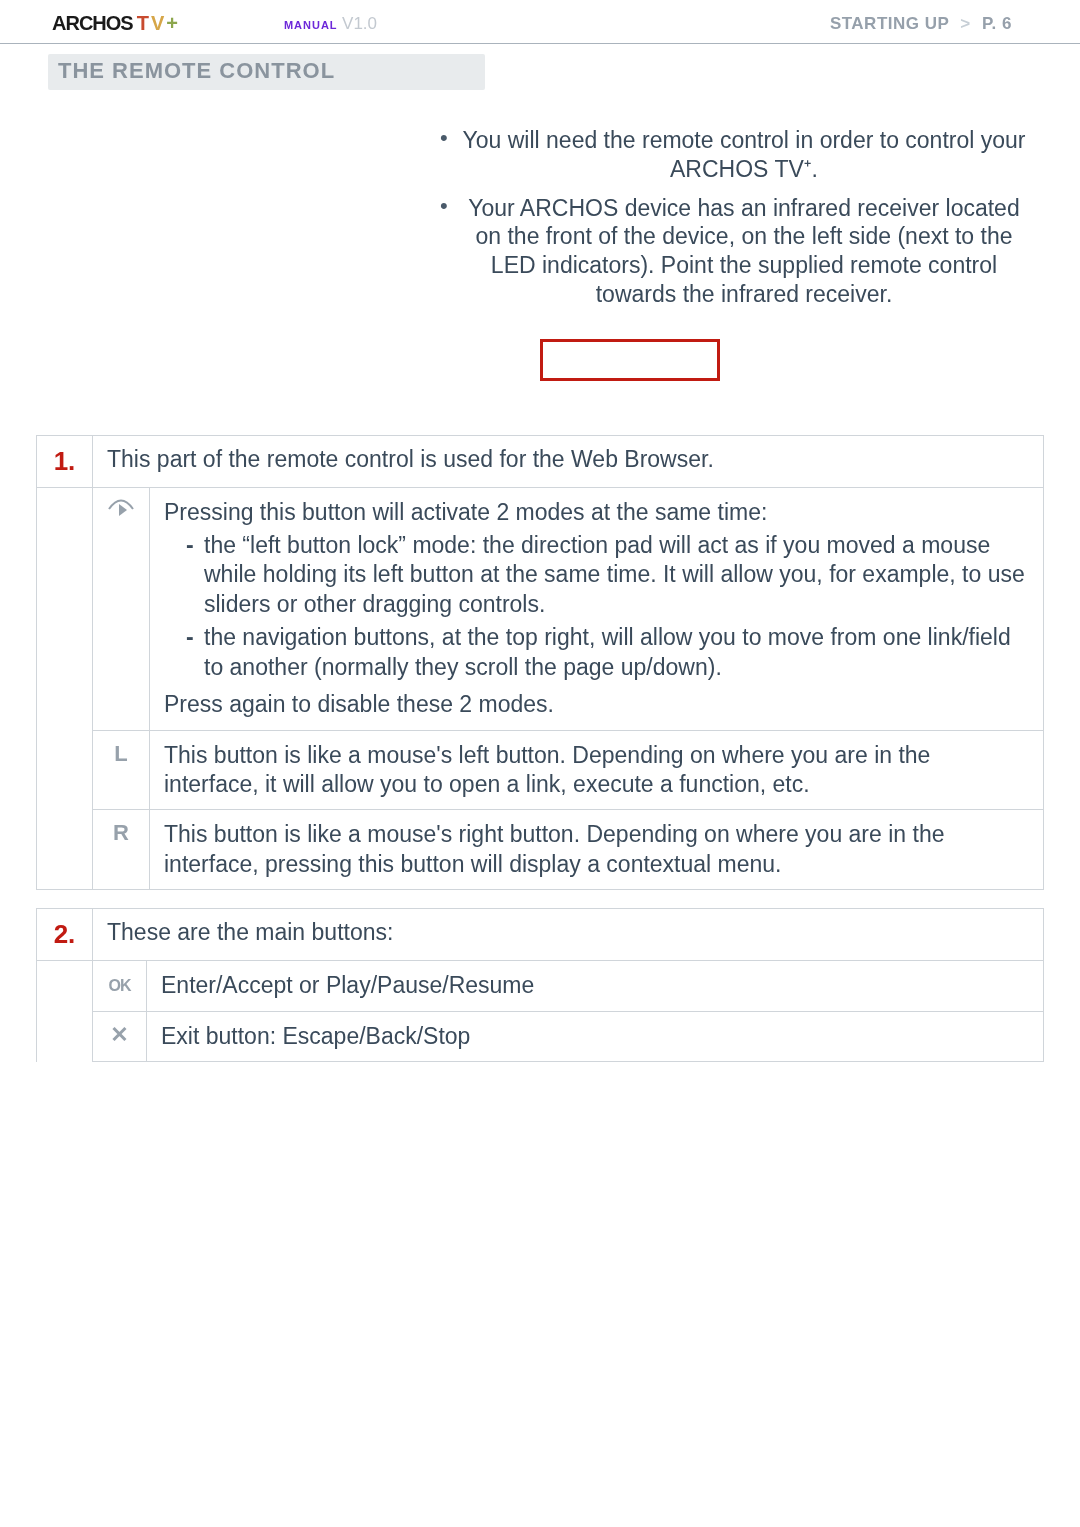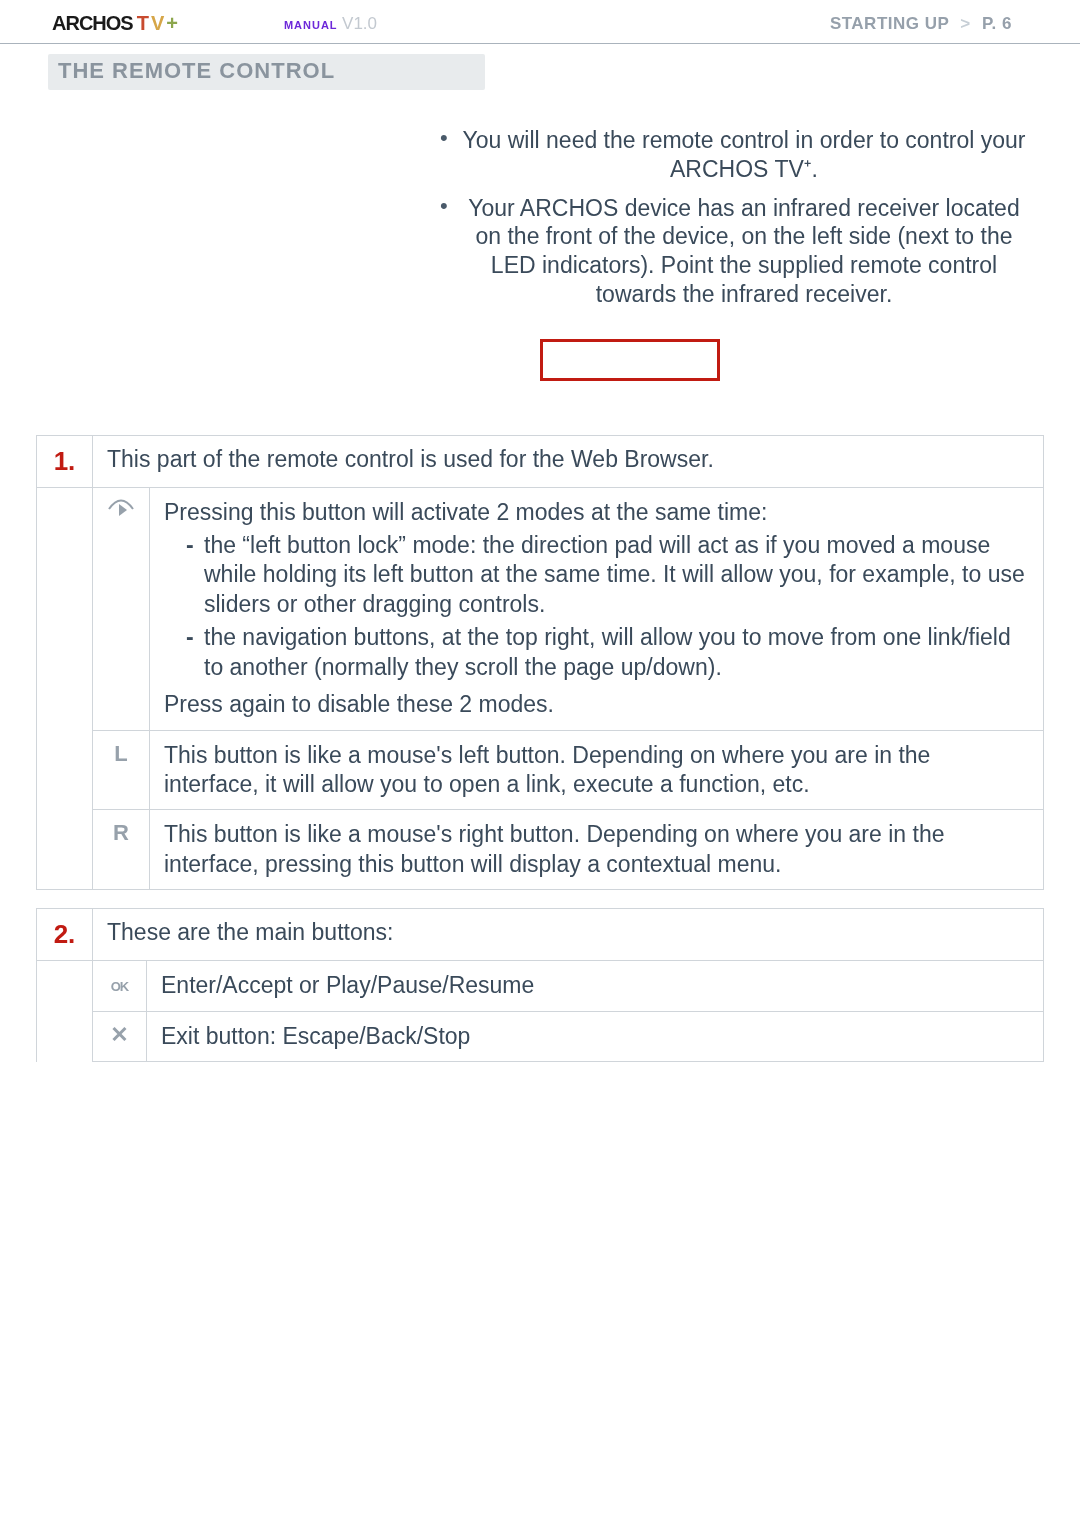--- a/index.html
+++ b/index.html
@@ -79,21 +79,21 @@
       width: 54px;
       text-align: center;
       color: #97a1ab;
       font-size: 22px;
       font-weight: 700;
     }
     td.desc { font-size: 23px; line-height: 1.28; color: #3a4a5a; }
     .desc ul { list-style: none; margin: 4px 0 8px 22px; }
     .desc ul li { position: relative; padding-left: 18px; margin-bottom: 4px; }
     .desc ul li::before { content: "-"; position: absolute; left: 0; top: 0; font-weight: 800; color: #3a4a5a; }
-    .ok-text { font-family: Arial, sans-serif; letter-spacing: -1px; font-weight: 800; color: #97a1ab; font-size: 13px; }
+    .ok-text { font-family: Arial, sans-serif; letter-spacing: -1px; font-weight: 800; color: #97a1ab; font-size: 16px; }
     .nav-shape { position: relative; width: 28px; height: 28px; margin: 0 auto; }
     .tri { width: 0; height: 0; position: absolute; }
     .tri.up { left: 10px; top: -2px; border-left: 6px solid transparent; border-right: 6px solid transparent; border-bottom: 8px solid #97a1ab; }
     .tri.down { left: 10px; bottom: -4px; border-left: 6px solid transparent; border-right: 6px solid transparent; border-top: 8px solid #97a1ab; }
     .tri.left { left: -2px; top: 10px; border-top: 6px solid transparent; border-bottom: 6px solid transparent; border-right: 8px solid #97a1ab; }
     .tri.right { right: -2px; top: 10px; border-top: 6px solid transparent; border-bottom: 6px solid transparent; border-left: 8px solid #97a1ab; }
     .x-icon { font-size: 22px; color: #97a1ab; font-weight: 600; }
     .accel-icon svg { display: block; margin: 0 auto; }
     .cursor-icon svg { display: block; margin: 0 auto; }
   </style>

